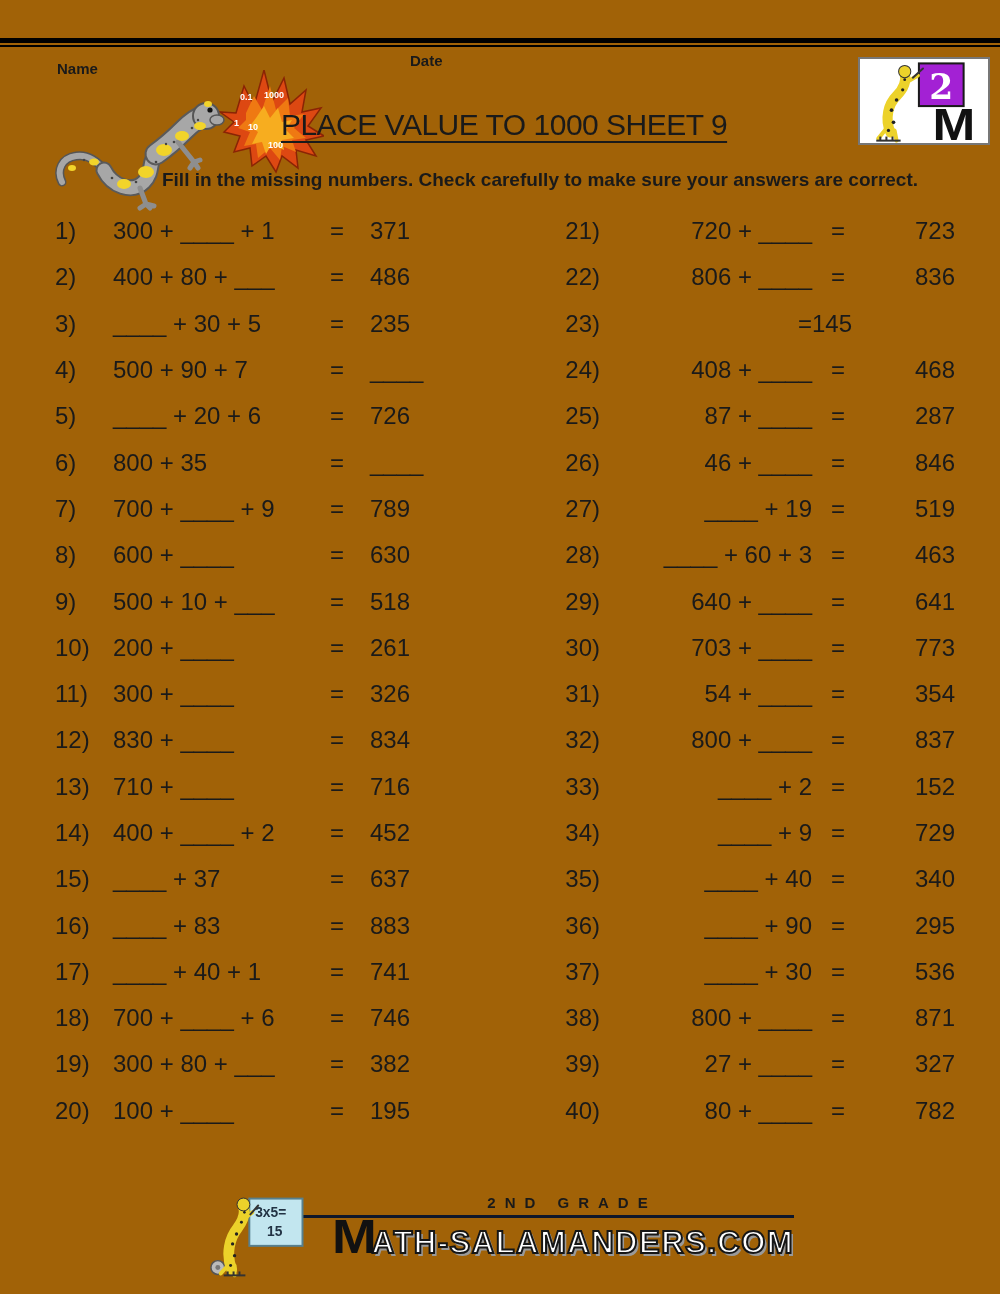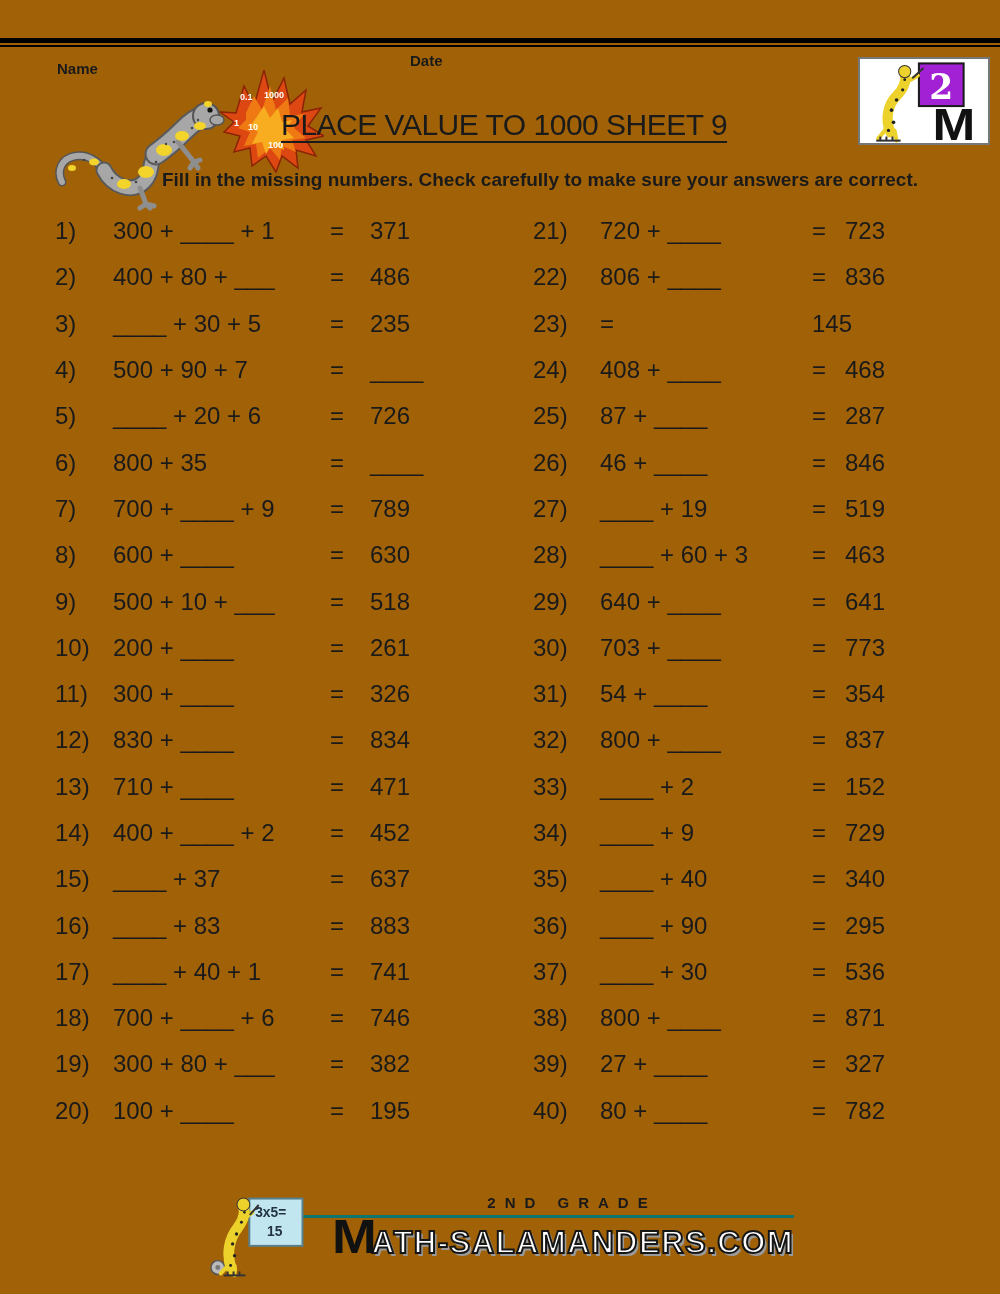--- a/index.html
+++ b/index.html
@@ -25,28 +25,28 @@
   .badge svg{display:block;width:100%;height:100%;}
   .mascot{position:absolute;top:70px;left:48px;width:276px;height:142px;}
   .mascot svg{display:block;width:100%;height:100%;}
 
   .problems{position:absolute;top:208px;left:55px;width:900px;display:flex;}
   .col{display:flex;flex-direction:column;}
   .col-left{width:450px;}
   .col-right{width:450px;padding-left:28px;box-sizing:border-box;}
   .prow{height:46.3px;display:grid;align-items:center;font-size:24px;white-space:nowrap;}
   .col-left .prow{grid-template-columns:58px 217px 40px auto;}
-  .col-right .prow{grid-template-columns:67px 212px 33px auto;}
+  .col-right .prow{grid-template-columns:67px 212px 33px auto;text-align:right;}
 
   .footer{position:absolute;top:1194px;left:0;width:1000px;display:flex;justify-content:center;}
   .footer-mascot{width:128px;height:84px;margin-right:-36px;position:relative;z-index:2;}
   .wordmark{display:flex;flex-direction:column;position:relative;z-index:1;}
   .grade-line{
     text-align:center;font-size:15px;font-weight:700;letter-spacing:9px;
-    padding:0 8px 4px 60px;border-bottom:3px solid #0f766e;
+    padding:0 8px 4px 60px;border-bottom:3px solid #0f172a;
   }
   .site-line{display:flex;align-items:baseline;padding-left:34px;margin-top:1px;}
   .site-initial{font-size:48px;font-weight:900;line-height:0.75;transform:scaleX(1.12);transform-origin:left bottom;color:#111;}
   .site-rest{
     font-size:31px;font-weight:800;letter-spacing:1.5px;color:#ffffff;
     -webkit-text-stroke:2px #161616;text-shadow:2.5px 2.5px 0 #9a9a9a;
   }
 </style>
 </head>
 <body>
@@ -211,21 +211,21 @@
         <div class="prow">
           <span class="pnum">12)</span>
           <span class="pexpr">830 + ____</span>
           <span class="peq">=</span>
           <span class="pans">834</span>
         </div>
         <div class="prow">
           <span class="pnum">13)</span>
           <span class="pexpr">710 + ____</span>
           <span class="peq">=</span>
-          <span class="pans">471</span>
+          <span class="pans">716</span>
         </div>
         <div class="prow">
           <span class="pnum">14)</span>
           <span class="pexpr">400 + ____ + 2</span>
           <span class="peq">=</span>
           <span class="pans">452</span>
         </div>
         <div class="prow">
           <span class="pnum">15)</span>
           <span class="pexpr">____ + 37</span>

